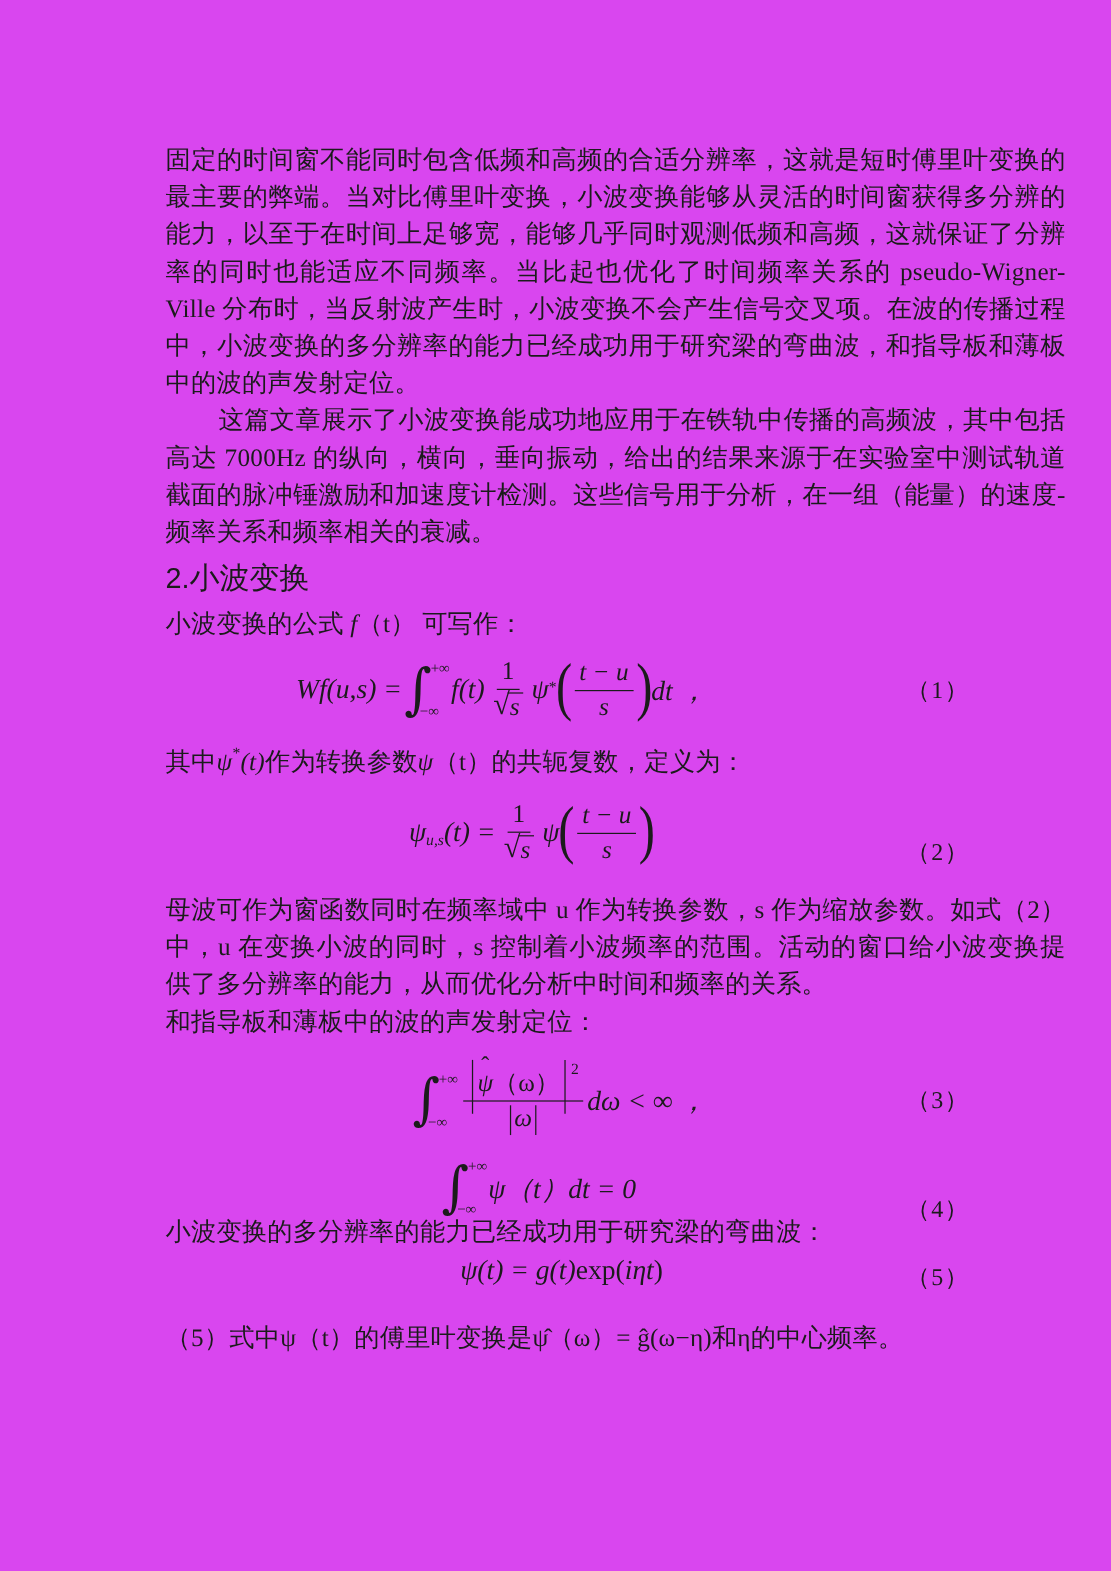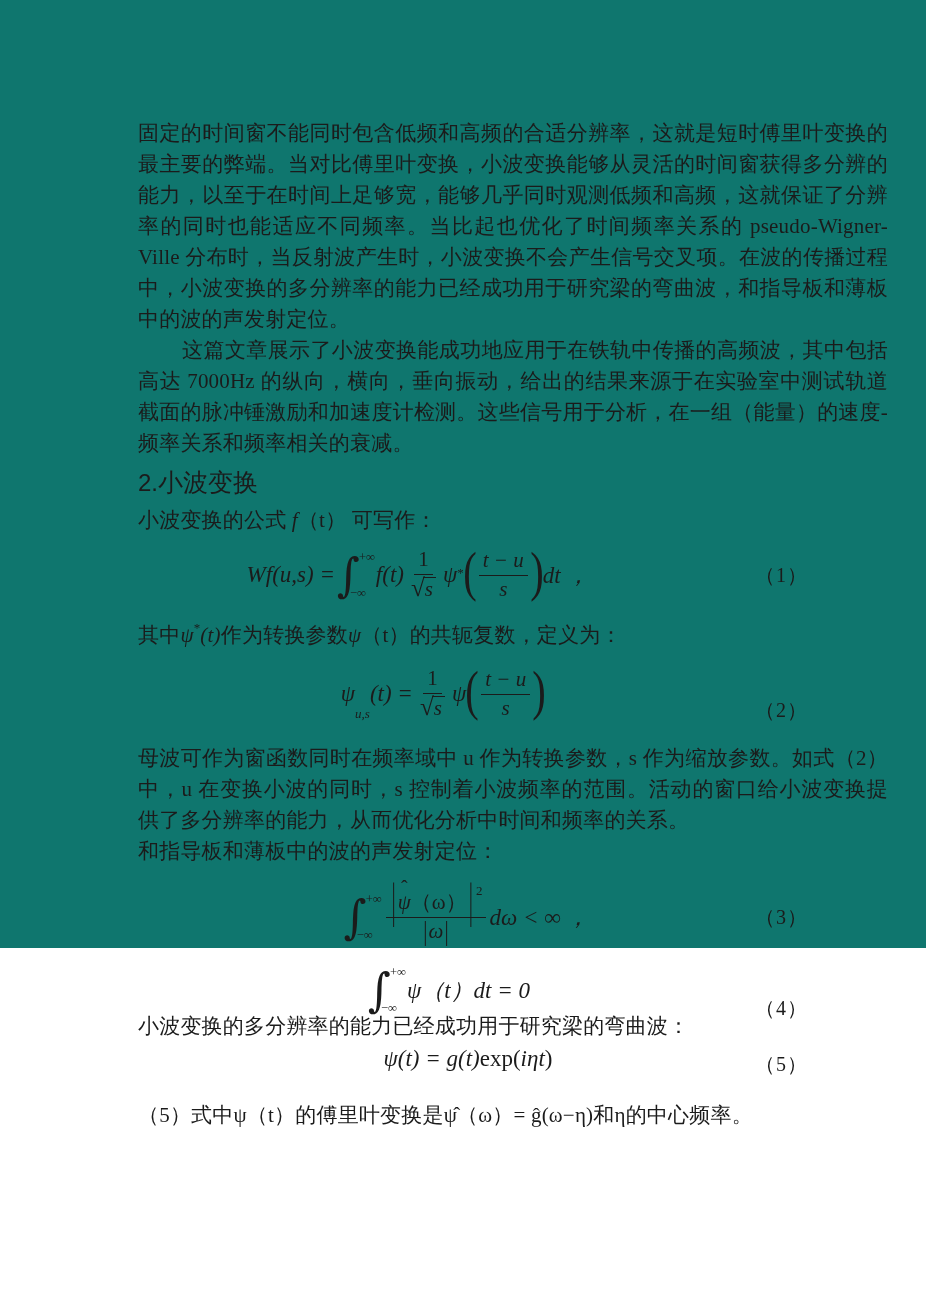--- a/index.html
+++ b/index.html
@@ -4,43 +4,43 @@
 <style>
   html, body { margin: 0; padding: 0; background: #ffffff; }
   body {
     width: 926px; height: 1309px;
     font-family: "Liberation Serif", "DejaVu Serif", serif;
     color: #1b1b1b;
     overflow: hidden;
   }
   .page {
     box-sizing: border-box;
-    width: 926px; height: 948px;
+    width: 926px; height: 1309px;
     padding: 118px 38px 0 138px;
-    background: #0f766e;
+    background: #d946ef;
   }
   .para {
     margin: 0;
     font-size: 21px;
     line-height: 31px;
     text-align: justify;
     letter-spacing: 0.2px;
   }
   .para.indent { text-indent: 2.1em; }
   .line { text-align: left; }
   .heading {
     margin: 7px 0 6px 0;
     font-size: 25px;
     line-height: 33px;
     font-weight: 500;
   }
   .heading .hnum { font-family: "Liberation Sans", sans-serif; font-size: 24px; }
   .mi { font-style: italic; font-family: "Liberation Serif", "DejaVu Serif", serif; }
   sup.star { font-size: 13px; position: relative; top: -2px; }
-  sub.ss { font-size: 13px; font-style: italic; position: relative; top: 20px; letter-spacing: 0; }
+  sub.ss { font-size: 13px; font-style: italic; position: relative; top: 6px; letter-spacing: 0; }
 
   
   .eq-row {
     position: relative;
     display: flex;
     justify-content: center;
     align-items: center;
     width: 100%;
     overflow: visible;
   }

